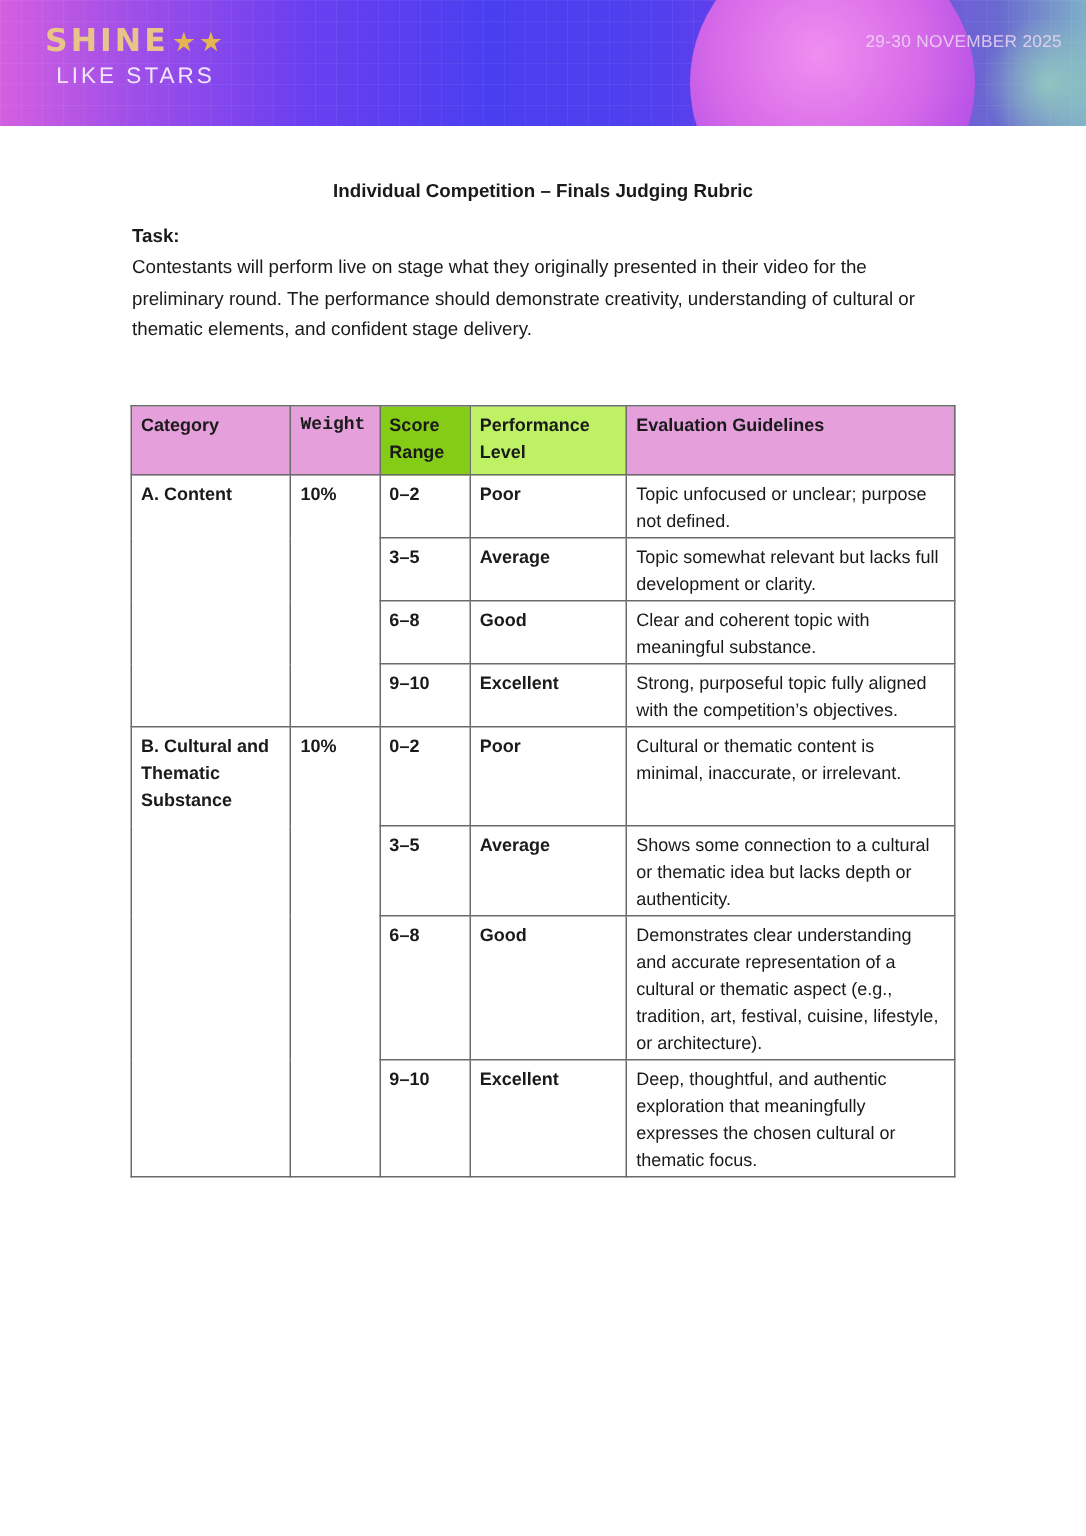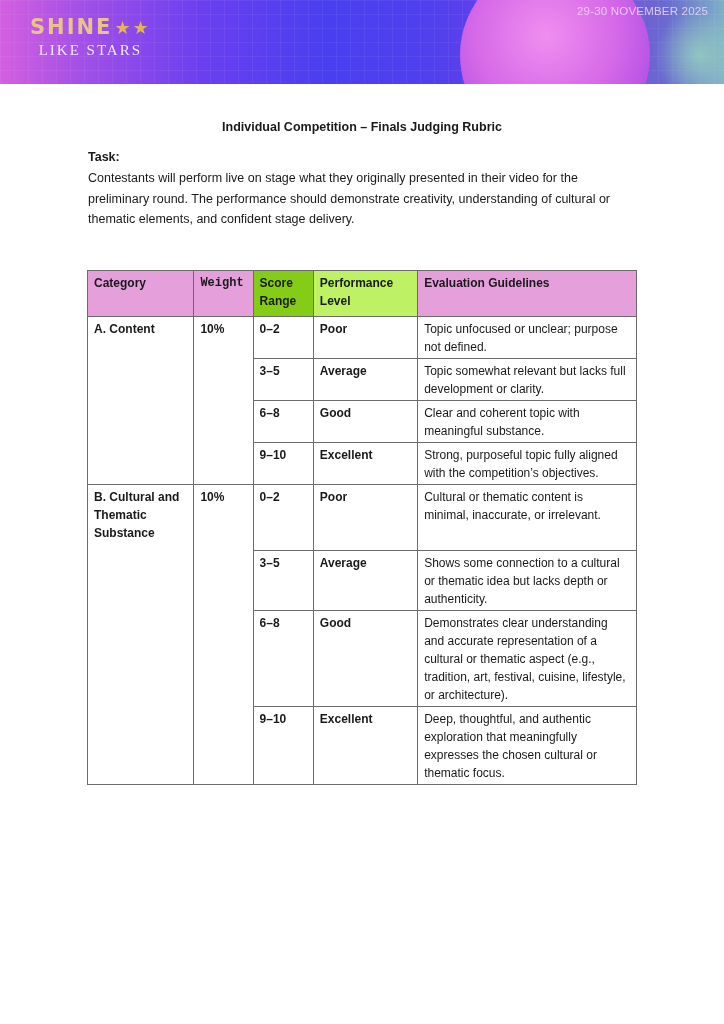--- a/index.html
+++ b/index.html
@@ -12,28 +12,28 @@
                       linear-gradient(90deg, rgba(255,255,255,0.05) 1px, transparent 1px);
     background-size: 14px 14px; }
   .banner .orb { position:absolute; left:460px; top:-40px; width:190px; height:190px; border-radius:50%;
     background: radial-gradient(circle at 45% 40%, #f08ef0 0%, #d66ae8 45%, #b34fe6 75%, rgba(150,70,230,0.0) 100%); }
   .banner .glow { position:absolute; right:-20px; top:10px; width:90px; height:90px; border-radius:50%;
     background: radial-gradient(circle, rgba(150,210,190,0.8) 0%, rgba(120,170,200,0.0) 70%); }
   .logo { position:absolute; left:30px; top:16px;text-align:center; }
   .logo .shine { font-family:"DejaVu Sans", sans-serif; font-weight:bold; font-size:21px; letter-spacing:2px;
     color:#e8c48a; line-height:22px; }
   .logo .stars { color:#e6b552; font-size:18px; margin-left:2px; }
-  .logo .like { font-family:Liberation Serif, serif; font-size:15px; letter-spacing:2px; color:#f2e6ff; line-height:18px; margin-top:2px; }
+  .logo .like { font-family:Liberation Sans, sans-serif; font-size:15px; letter-spacing:2px; color:#f2e6ff; line-height:18px; margin-top:2px; }
   .event { position:absolute; left:170px; top:18px; }
   .event .cn { font-family:"DejaVu Sans", sans-serif; font-weight:bold; font-size:17px; letter-spacing:5px; color:#f3e8ff; line-height:22px; white-space:nowrap; }
   .event .badge { display:inline-block; width:18px; height:18px; border-radius:50%; background:#f4dfe8; color:#b04090;
      font-size:11px; text-align:center; line-height:18px; letter-spacing:0; margin-left:1px; vertical-align:2px; }
   .event .en { font-family:"DejaVu Sans", sans-serif; font-weight:bold; font-size:10.5px; letter-spacing:1.6px; color:#b9d4f4; line-height:16px; margin-top:2px; white-space:nowrap; }
   .event .en .four { font-size:18px; color:#8fb6e8; vertical-align:-3px; margin-right:2px; }
-  .date { position:absolute; right:16px; top:5px; font-size:11.5px; color:#f0d6f4; letter-spacing:0.2px; opacity:0.85; }
+  .date { position:absolute; right:16px; top:22px; font-size:11.5px; color:#f0d6f4; letter-spacing:0.2px; opacity:0.85; }
 
   .title { position:absolute; left:0; width:724px; top:120px; text-align:center; font-weight:bold; font-size:12.5px; }
   .task-label { position:absolute; left:88px; top:150px; font-weight:bold; font-size:12.5px; }
   .task-text { position:absolute; left:88px; top:168px; width:545px; font-size:12.5px; line-height:20.5px; }
 
   table.rubric { position:absolute; left:87px; top:270px; width:550px; border-collapse:collapse; font-size:12px;padding-left:22px; }
   table.rubric td, table.rubric th { border:1px solid #6b6b6b; vertical-align:top; padding:3px 6px 2px 6px; text-align:left; line-height:18px; }
   table.rubric th { background:#e5a0dc; font-weight:bold; height:40px; }
   .c1 { width:93px; } .c2 { width:46px;font-family:Liberation Mono, monospace; } .c3 { width:47px; } .c4 { width:91px; } .c5 { width:205px; }
   td.b { font-weight:bold; }

